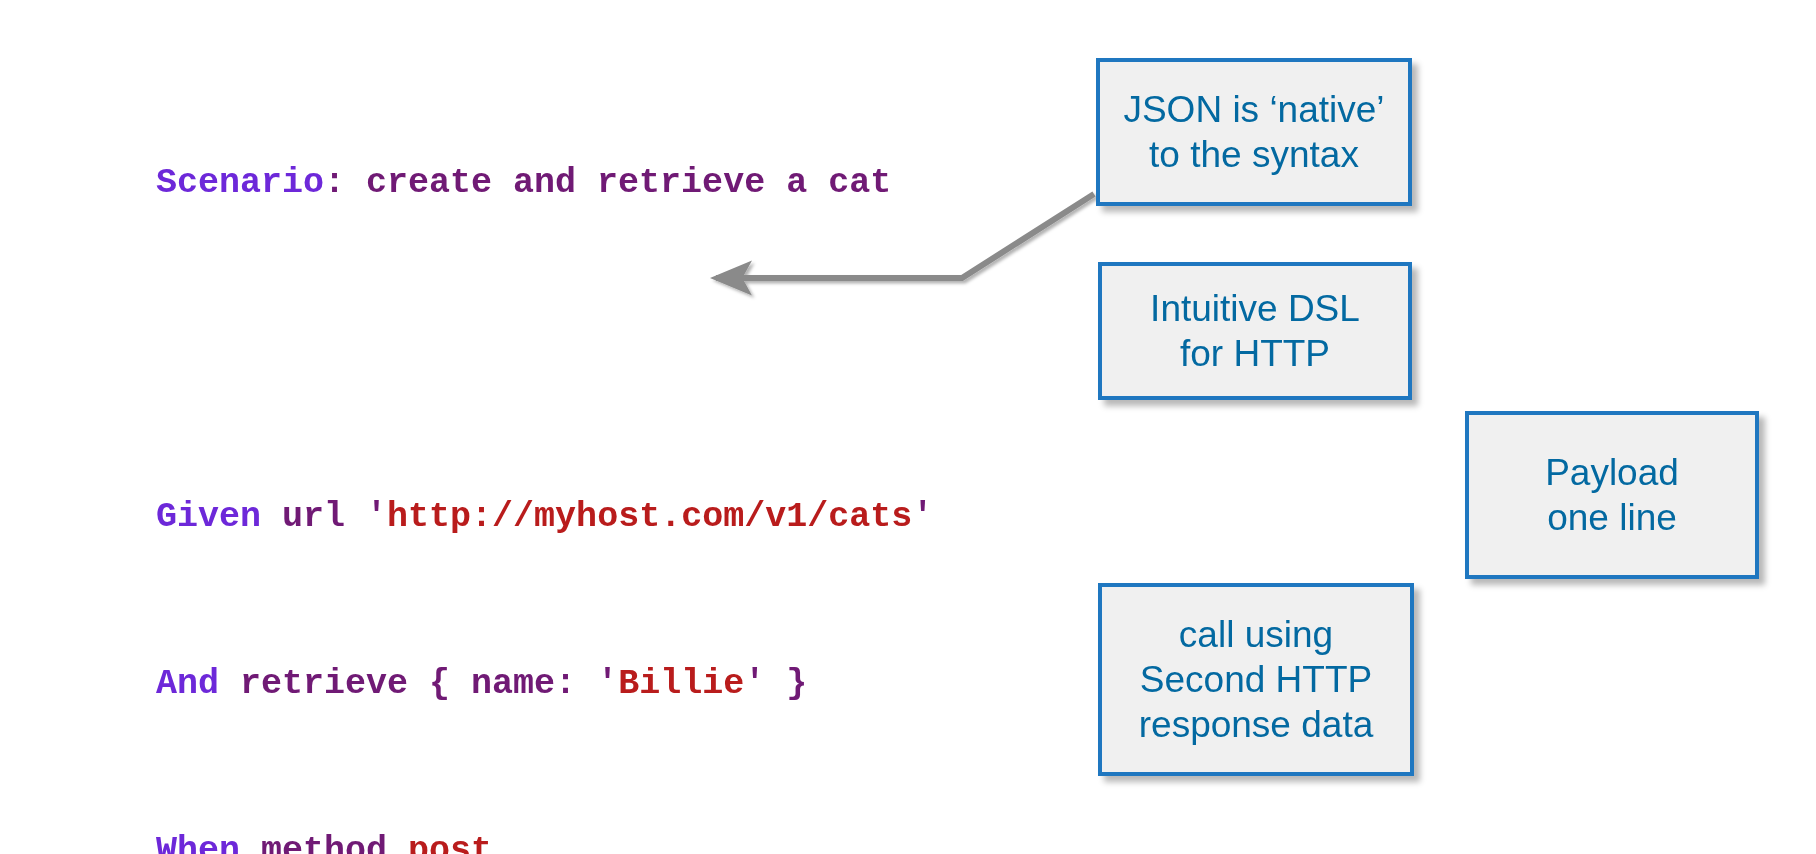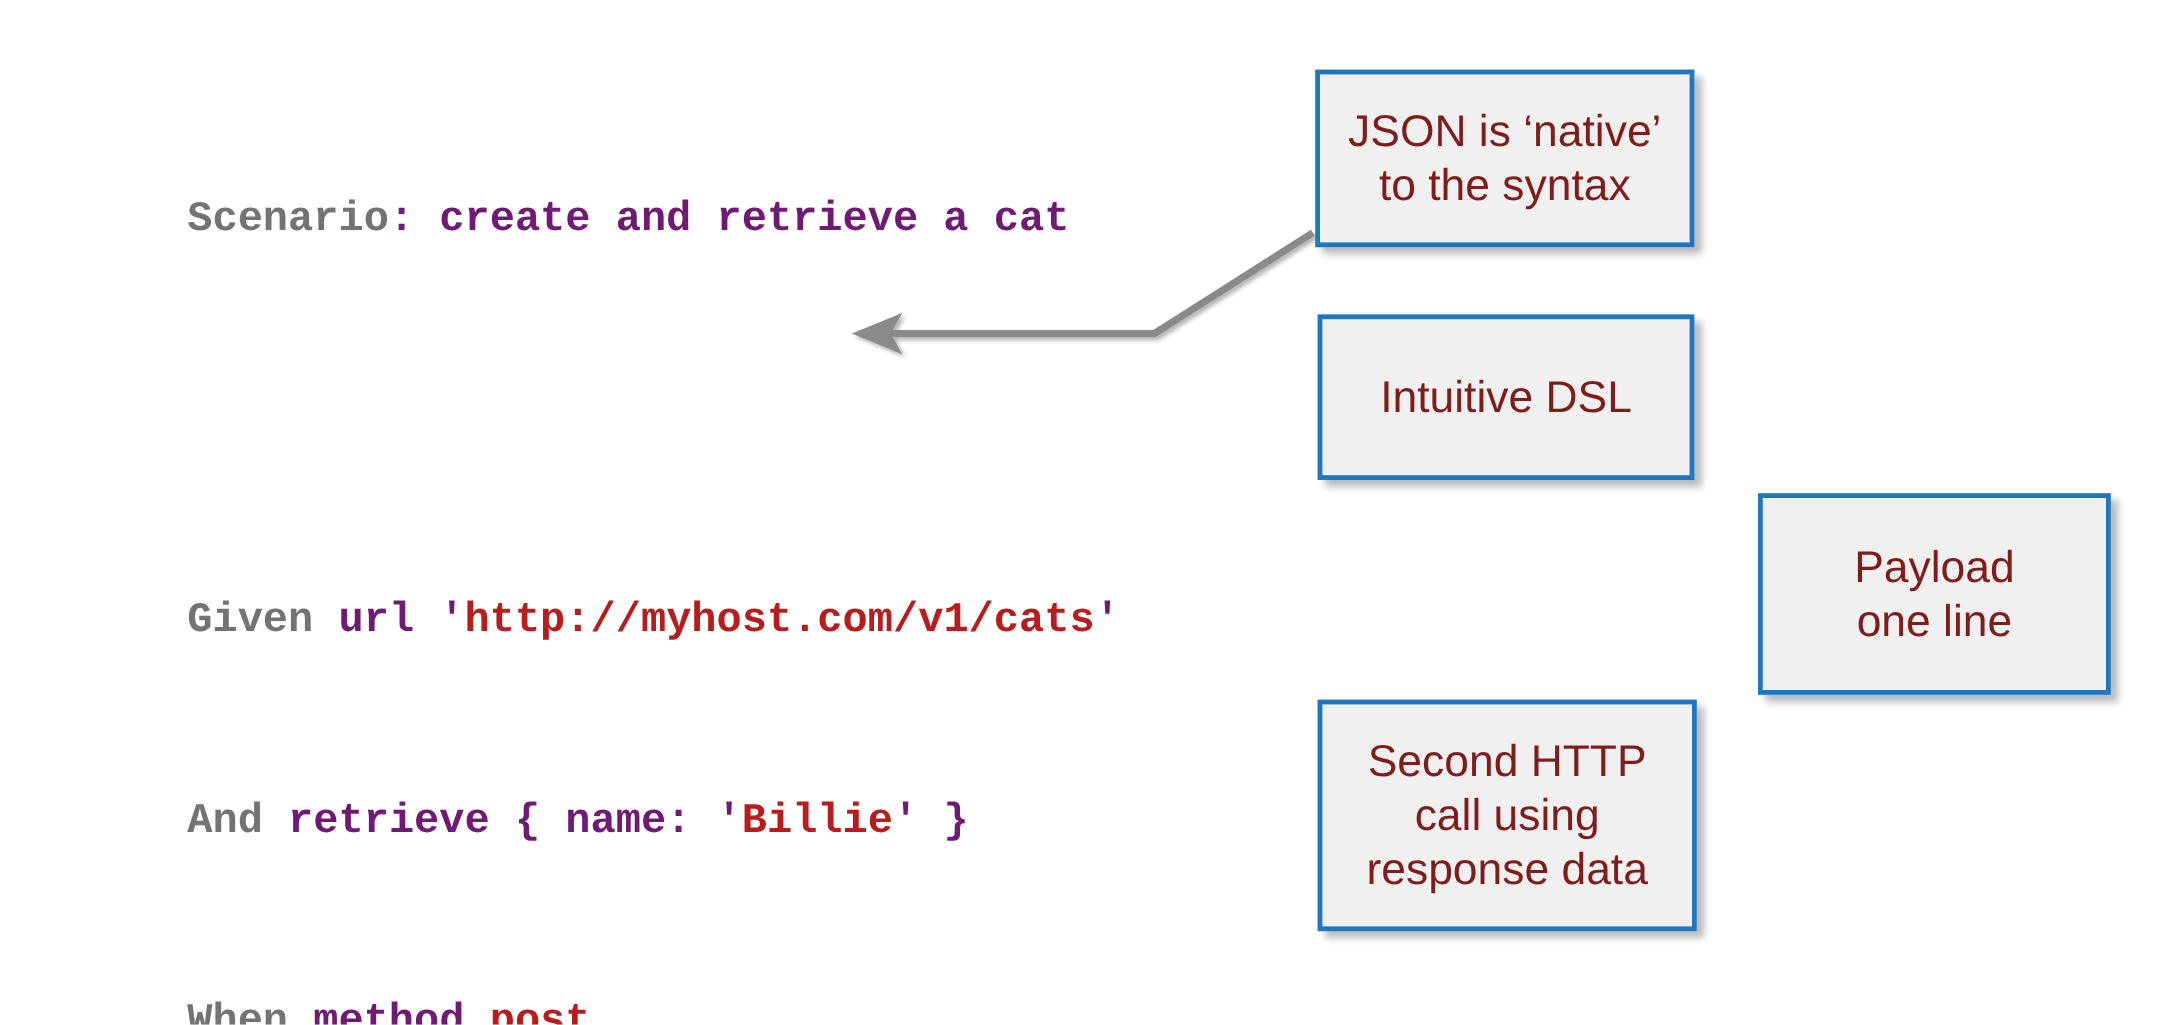--- a/index.html
+++ b/index.html
@@ -30,36 +30,36 @@
     white-space: pre;
   }
   .code-line {
     height: 62px;
     white-space: pre;
     display: block;
   }
   .code-line.gap {
     height: 62px;
   }
-  .kw   { color: #737373; }
+  .kw   { color: #6d28d9; }
   .plain{ color: #701a75; }
   .val  { color: #b91c1c; }
 
   
   .callout {
     position: absolute;
     box-sizing: border-box;
     background: #F0F0F0;
     border: 4px solid #1F77C0;
     box-shadow: 6px 6px 6px rgba(0,0,0,0.28);
     display: flex;
     align-items: center;
     justify-content: center;
     text-align: center;
-    color: #7f1d1d;
+    color: #0369a1;
     font-family: "Liberation Sans", sans-serif;
     font-weight: 300;
     font-size: 37px;
     line-height: 1.22;
     padding: 6px 10px;
   }
   .callout .txt { display: block; }
 
   
   .arrow-svg {
@@ -131,31 +131,32 @@
   <div class="callout" style="left:1096px; top:58px; width:316px; height:148px;">
     <div>
       <span class="txt">JSON is ‘native’</span>
       <span class="txt">to the syntax</span>
     </div>
   </div>
 
   <div class="callout" style="left:1098px; top:262px; width:314px; height:138px;">
     <div>
       <span class="txt">Intuitive DSL</span>
+      <span class="txt">for HTTP</span>
     </div>
   </div>
 
   <div class="callout" style="left:1465px; top:411px; width:294px; height:168px;">
     <div>
       <span class="txt">Payload</span>
       <span class="txt">one line</span>
     </div>
   </div>
 
   <div class="callout" style="left:1098px; top:583px; width:316px; height:193px;">
     <div>
+      <span class="txt">call using</span>
       <span class="txt">Second HTTP</span>
-      <span class="txt">call using</span>
       <span class="txt">response data</span>
     </div>
   </div>
 
 </div>
 
 </body></html>

